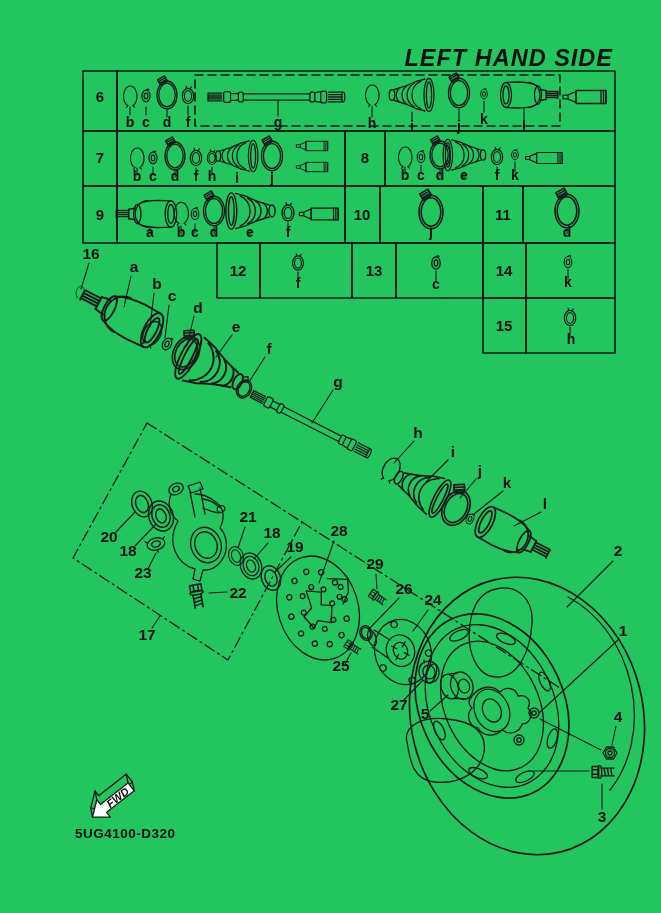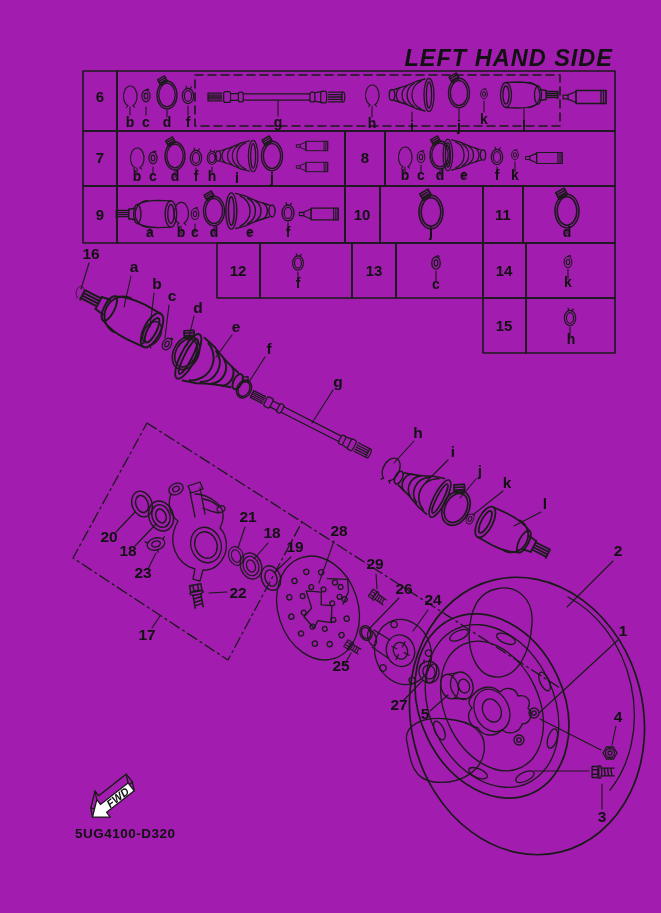--- a/index.html
+++ b/index.html
@@ -1,16 +1,16 @@
 <!DOCTYPE html>
 <html><head>
 <meta charset="utf-8">
 <style>
   html,body{margin:0;padding:0;background:#ffffff;}
-  .page{position:relative;width:661px;height:913px;background:#a21caf;overflow:hidden;
+  .page{position:relative;width:661px;height:913px;background:#22c55e;overflow:hidden;
         font-family:"Liberation Sans",sans-serif;}
   svg{display:block}
   svg path,svg ellipse,svg rect,svg circle,svg line,svg polygon{
     stroke:#1a1a1a;fill:none;stroke-width:1.3;stroke-linecap:round;stroke-linejoin:round}
   svg text{stroke:none;fill:#111111}
   .grid{stroke-width:1.6}
   .thk{stroke-width:1.7}
   .thin{stroke-width:1.1}
   .cl{font:bold 14px "Liberation Sans",sans-serif;text-anchor:middle}
   .cn{font:bold 15px "Liberation Sans",sans-serif;text-anchor:middle}

